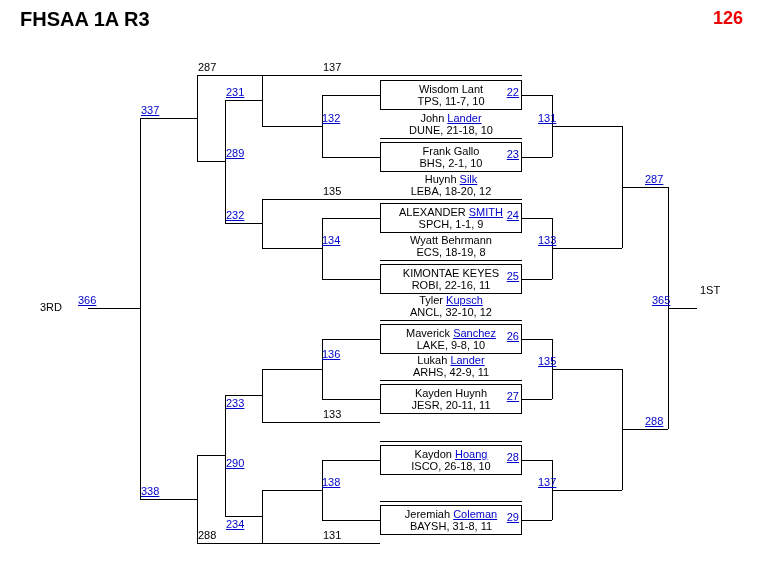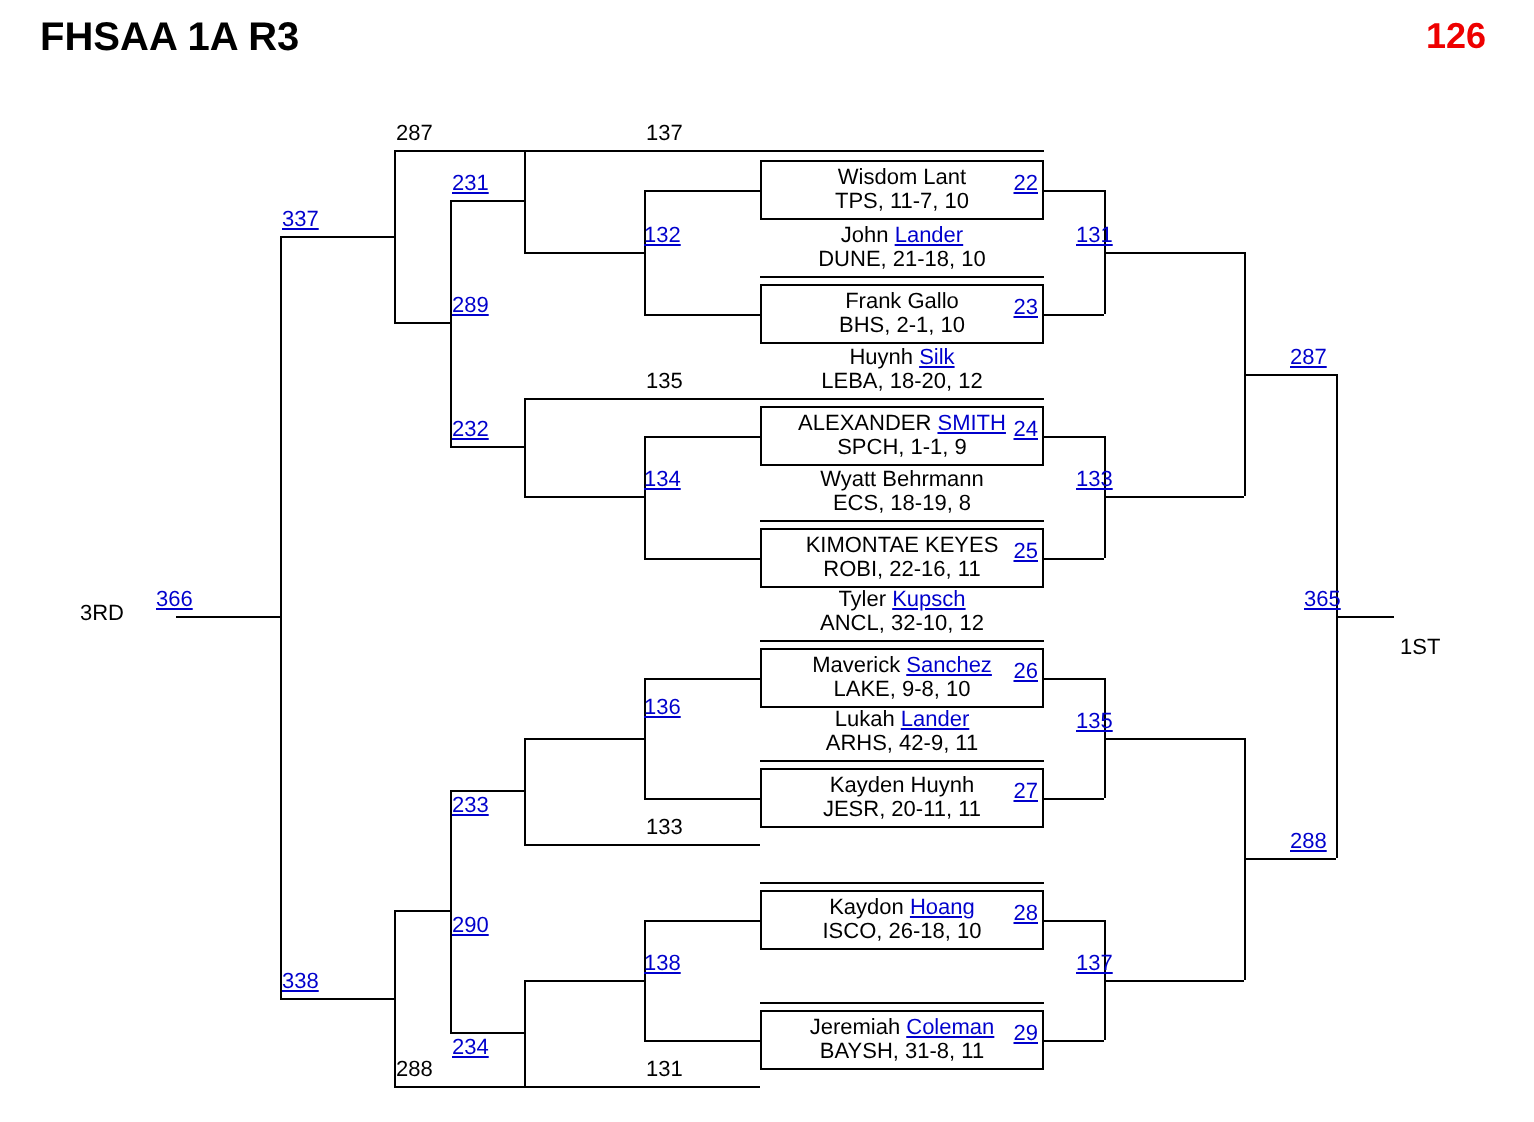--- a/index.html
+++ b/index.html
@@ -125,21 +125,21 @@
   <span class="lbl" style="left:198px;top:529px">288</span>
   <span class="lbl" style="left:323px;top:529px">131</span>
 
   <span class="lbl lnk" style="left:538px;top:112px">131</span>
   <span class="lbl lnk" style="left:538px;top:234px">133</span>
   <span class="lbl lnk" style="left:645px;top:173px">287</span>
   <span class="lbl lnk" style="left:538px;top:355px">135</span>
   <span class="lbl lnk" style="left:538px;top:476px">137</span>
   <span class="lbl lnk" style="left:645px;top:415px">288</span>
   <span class="lbl lnk" style="left:652px;top:294px">365</span>
-  <span class="lbl" style="left:700px;top:318px">1ST</span>
+  <span class="lbl" style="left:700px;top:284px">1ST</span>
 
   <div class="entry" style="top:112px">
     <div class="nm"><span>John </span><span class="lnk">Lander</span></div>
     <div class="tm">DUNE, 21-18, 10</div>
   </div>
   <div class="entry" style="top:173px">
     <div class="nm"><span>Huynh </span><span class="lnk">Silk</span></div>
     <div class="tm">LEBA, 18-20, 12</div>
   </div>
   <div class="entry" style="top:234px">

